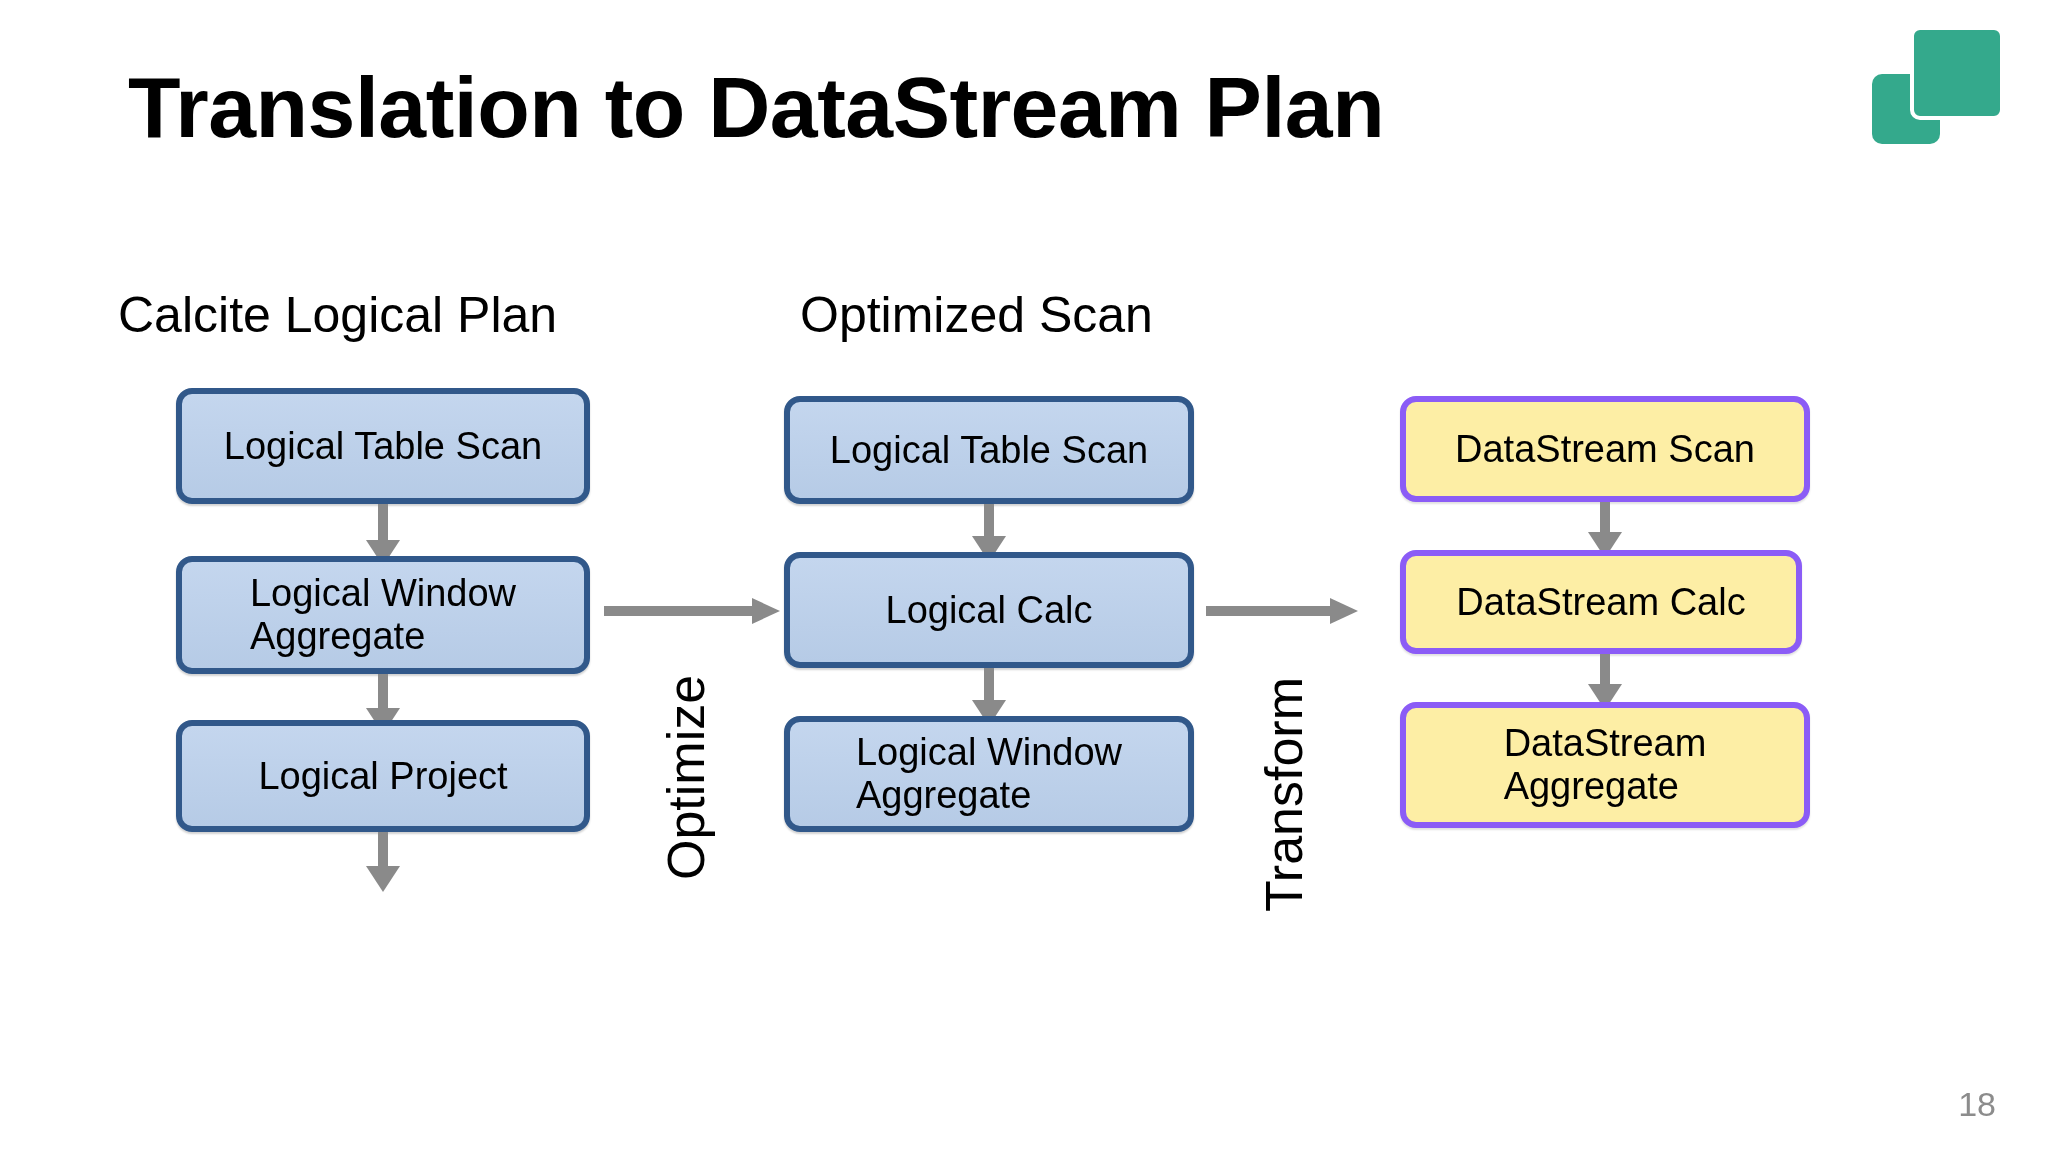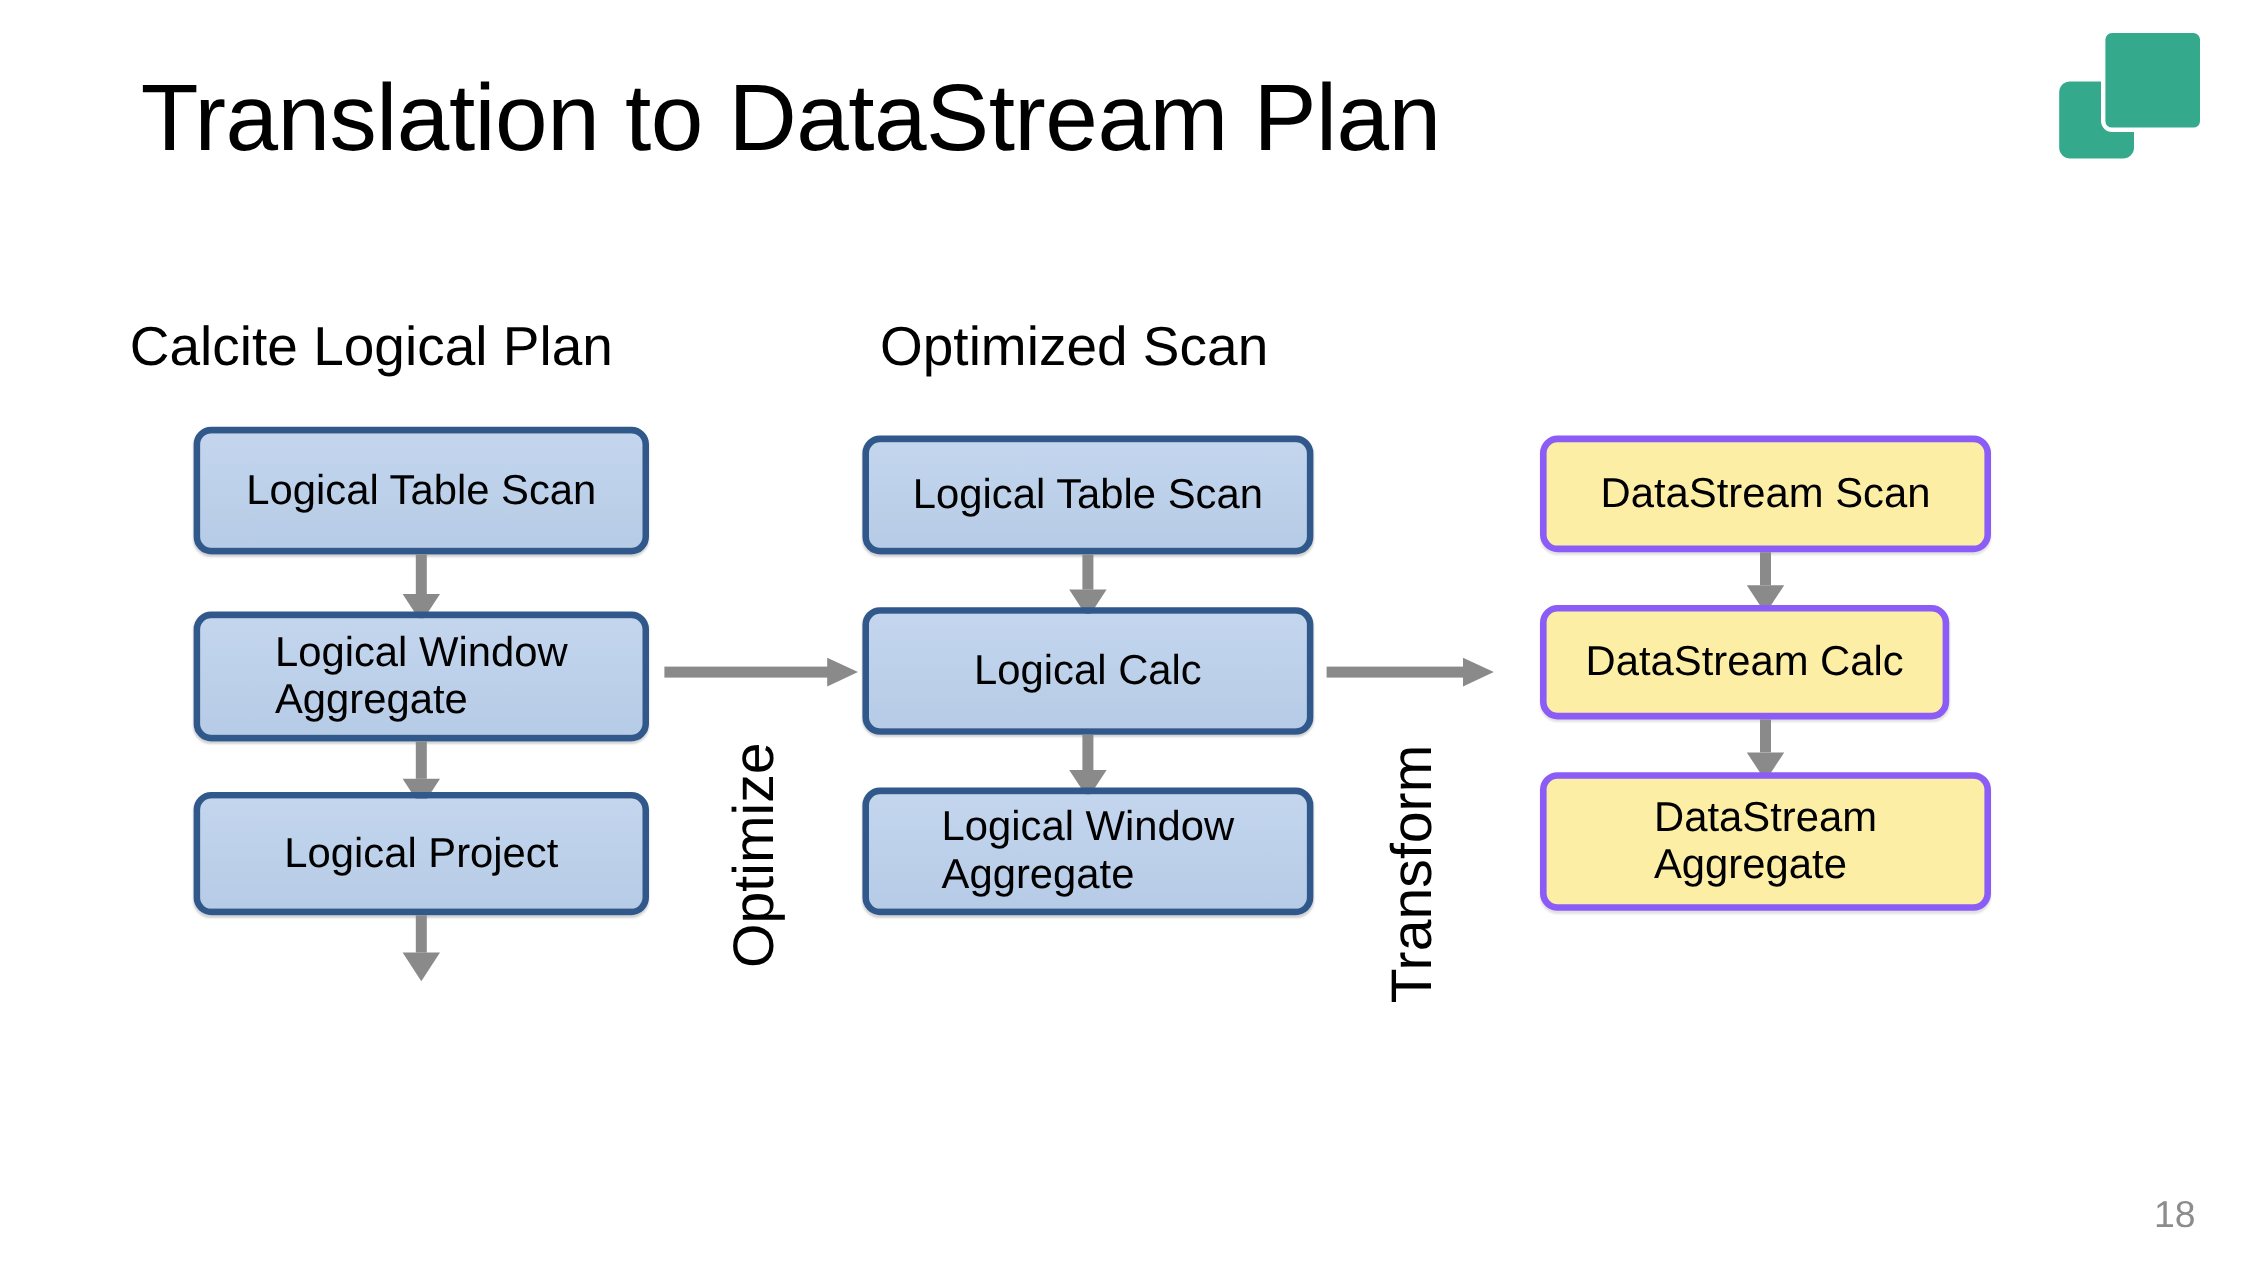--- a/index.html
+++ b/index.html
@@ -16,21 +16,21 @@
     color: #000000;
   }
 
   
   .slide-title {
     position: absolute;
     left: 128px;
     top: 62px;
     font-size: 86px;
     line-height: 1.05;
-    font-weight: 400;
+    font-weight: 700;
     letter-spacing: -0.5px;
     color: #000000;
     white-space: nowrap;
   }
 
   
   .brand-logo {
     position: absolute;
     right: 44px;
     top: 26px;
@@ -237,21 +237,21 @@
   </div>
   <div class="stage-label" style="left:1258px; top:912px;">Transform</div>
 
   <div class="node yellow" style="left:1400px; top:396px; width:410px; height:106px;">DataStream Scan</div>
 
   <div class="arrow-down" style="left:1588px; top:502px; height:56px;">
     <div class="shaft" style="height:30px;"></div>
     <div class="head"></div>
   </div>
 
-  <div class="node yellow" style="left:1400px; top:550px; width:372px; height:104px;">DataStream Calc</div>
+  <div class="node yellow" style="left:1400px; top:550px; width:402px; height:104px;">DataStream Calc</div>
 
   <div class="arrow-down" style="left:1588px; top:654px; height:56px;">
     <div class="shaft" style="height:30px;"></div>
     <div class="head"></div>
   </div>
 
   <div class="node yellow" style="left:1400px; top:702px; width:410px; height:126px;">DataStream
 Aggregate</div>
 
 </div>

